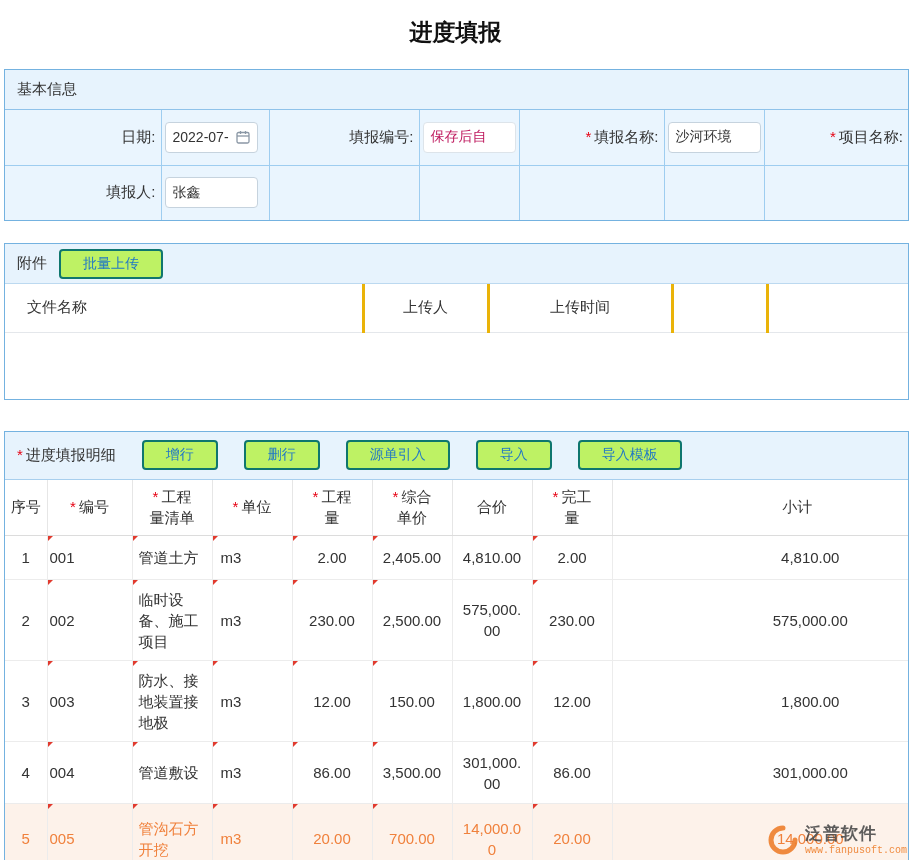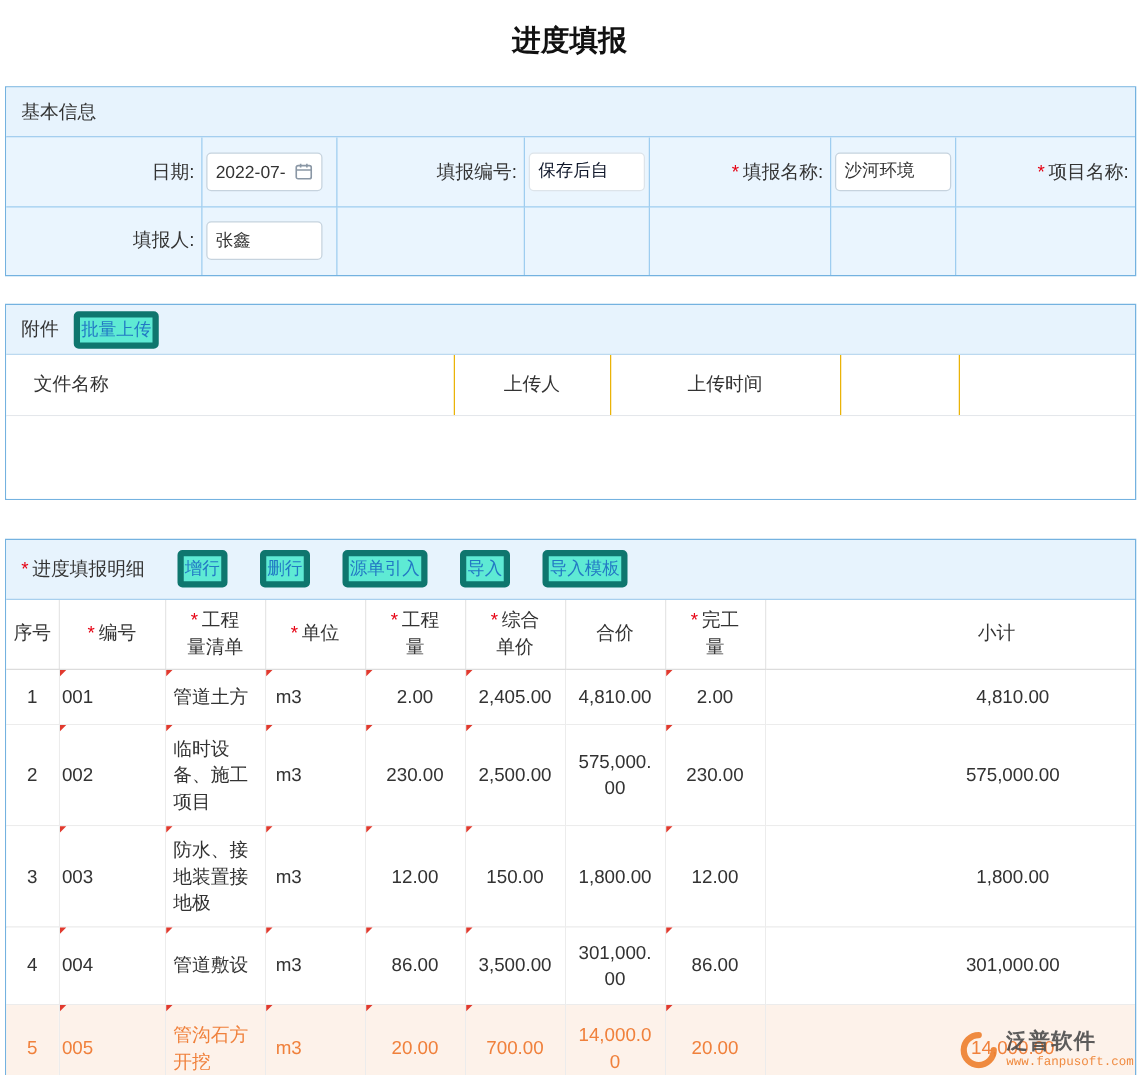--- a/index.html
+++ b/index.html
@@ -25,34 +25,34 @@
   .form-table tr:last-child td { border-bottom:none; }
   .form-table td:first-child { border-left:none; }
   .form-table td:last-child { border-right:none;padding-left:18px; }
   .lbl { text-align:right; padding-right:5px; white-space:nowrap; }
   .inp { padding-left:3px; }
   .input {
     display:inline-flex; align-items:center; justify-content:space-between;
     width:93px; height:31px; background:#fff; border:1px solid #c6d3de; border-radius:4px;
     padding:0 7px; font-size:14px; color:#333; cursor:text;
   }
-  .input.disabled { color:#0f172a; border-color:#dde4ea; cursor:default; }
+  .input.disabled { color:#be185d; border-color:#dde4ea; cursor:default; }
   .req { color:#e60012; margin-right:3px; }
 
   .btn {
-    display:inline-flex; align-items:center; justify-content:center; height:30px; padding:0 1px;
-    background:#5eead4; border:5px solid #0f766e; border-radius:4px; color:#2279c4;
+    display:inline-flex; align-items:center; justify-content:center; height:30px; padding:0 22px;
+    background:#bef264; border:2px solid #0f766e; border-radius:4px; color:#2279c4;
     font-size:14px; cursor:pointer; font-family:inherit;
   }
 
   
   .attach-table { width:100%; border-collapse:collapse; table-layout:fixed; }
   .attach-table th {
     height:48px; font-weight:normal; font-size:15px; background:#fff; text-align:center;
-    border-right:1px solid #eab308; border-bottom:1px solid #e4e7eb;
+    border-right:3px solid #eab308; border-bottom:1px solid #e4e7eb;
   }
   .attach-table th:last-child { border-right:none; }
   .attach-table th.a-file { text-align:left; padding-left:22px; }
   .attach-body { height:66px; background:#fff; }
 
   
   .detail-bar {
     display:flex; align-items:center; height:48px; background:#e7f3fd; padding:0 12px;
     border-bottom:1px solid #a8cfee; font-size:15px;
   }

